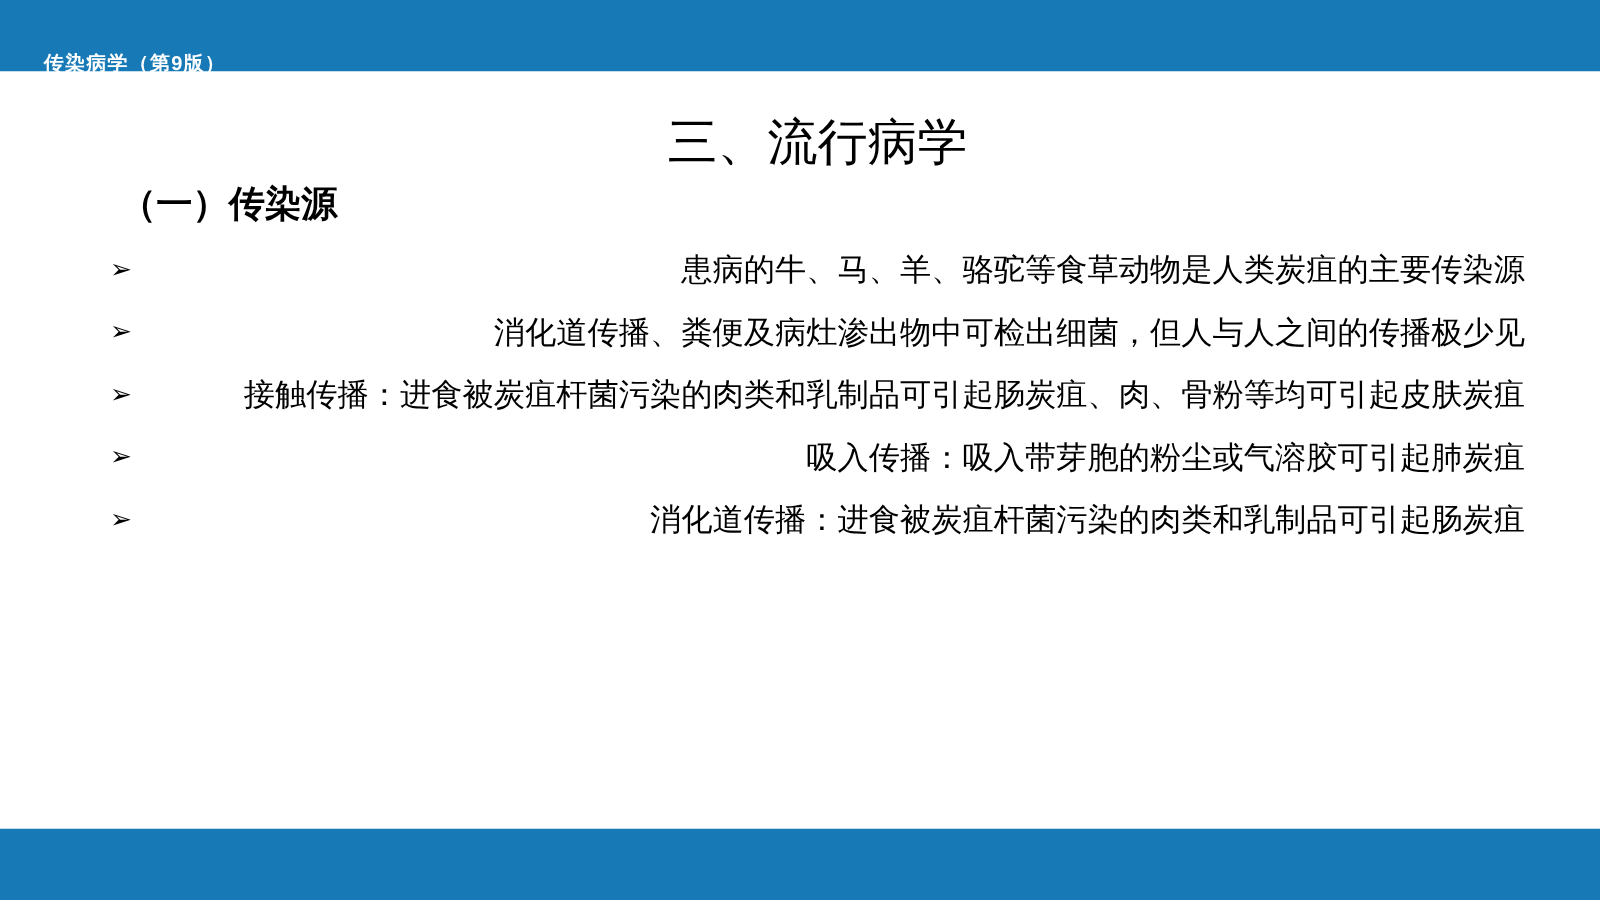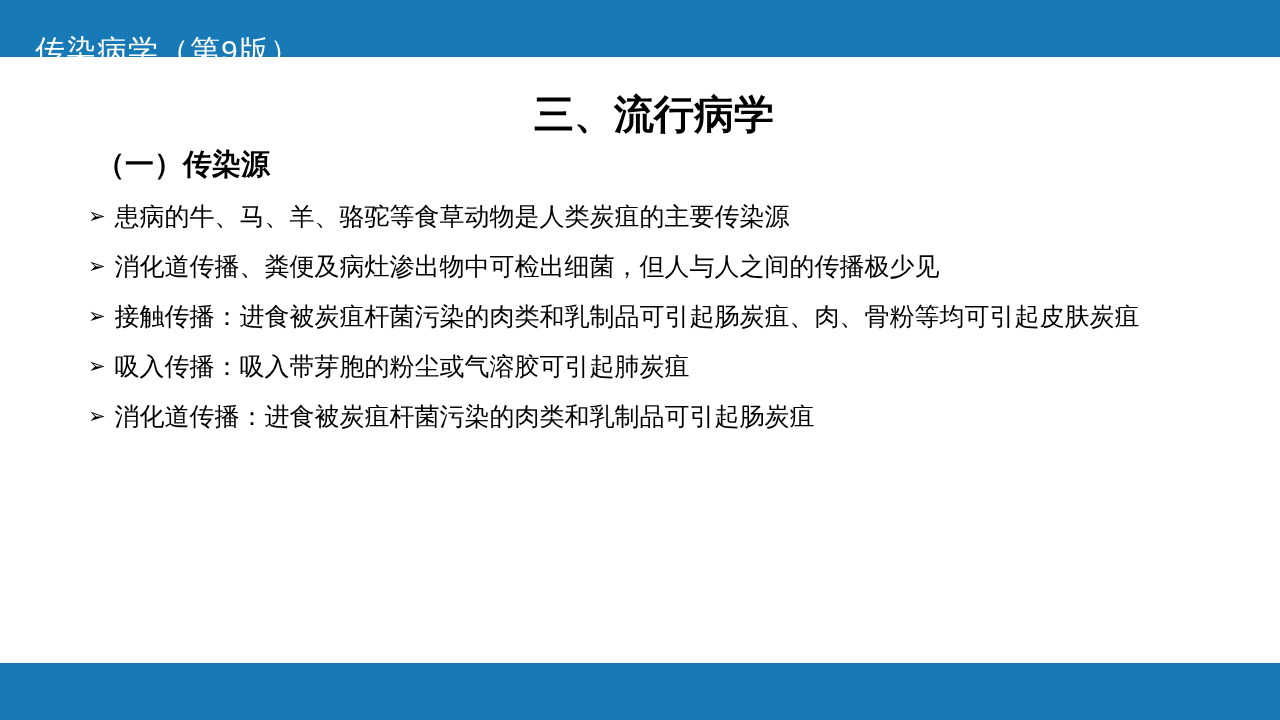--- a/index.html
+++ b/index.html
@@ -26,22 +26,22 @@
     width: 100%;
     height: 57px;
     background: #1779B5;
     display: flex;
     align-items: center;
     box-sizing: border-box;
     padding-left: 35px;
   }
   .header-title {
     color: #ffffff;
-    font-size: 30px;
-    font-weight: normal;
+    font-size: 16px;
+    font-weight: bold;
     letter-spacing: 1px;
     margin-top: 45px;
   }
   .footer-bar {
     position: absolute;
     bottom: 0;
     left: 0;
     width: 100%;
     height: 57px;
     background: #1779B5;
@@ -51,21 +51,21 @@
     top: 57px;
     left: 0;
     width: 100%;
     box-sizing: border-box;
     padding: 0 60px 0 88px;
     color: #000000;
   }
   .slide-title {
     text-align: center;
     font-size: 40px;
-    font-weight: bold;
+    font-weight: normal;
     margin-top: 33px;
     margin-bottom: 0;
     line-height: 48px;
     color: #000000;
   }
   .section-heading {
     font-size: 29px;
     font-weight: bold;
     margin-top: 6px;
     margin-bottom: 6px;
@@ -83,20 +83,21 @@
   }
   .bullet-marker {
     flex: 0 0 auto;
     font-size: 21px;
     line-height: 36px;
     margin-right: 9px;
     color: #000000;
   }
   .bullet-text {
     flex: 1 1 auto;
+    text-align: right;
   }
 </style>
 </head>
 <body>
 
 <div class="slide">
 
   <div class="header-bar">
     <span class="header-title">传染病学（第9版）</span>
   </div>

